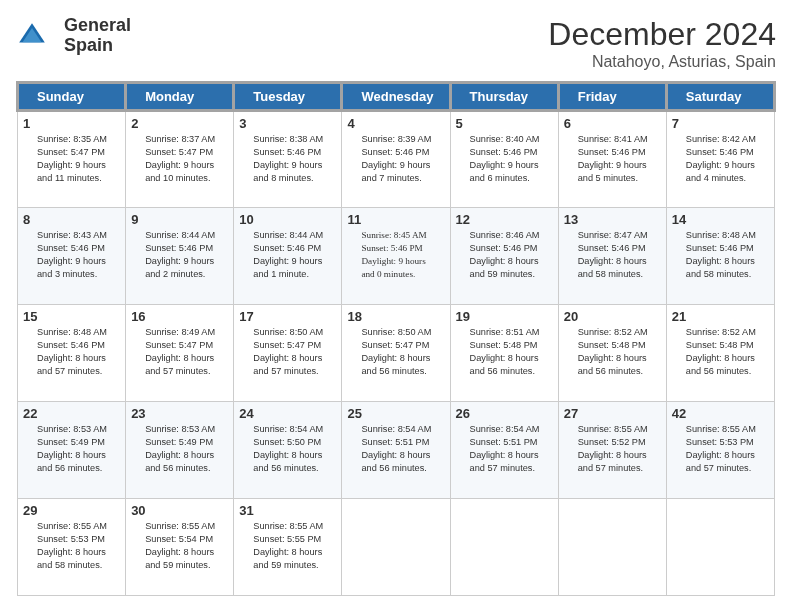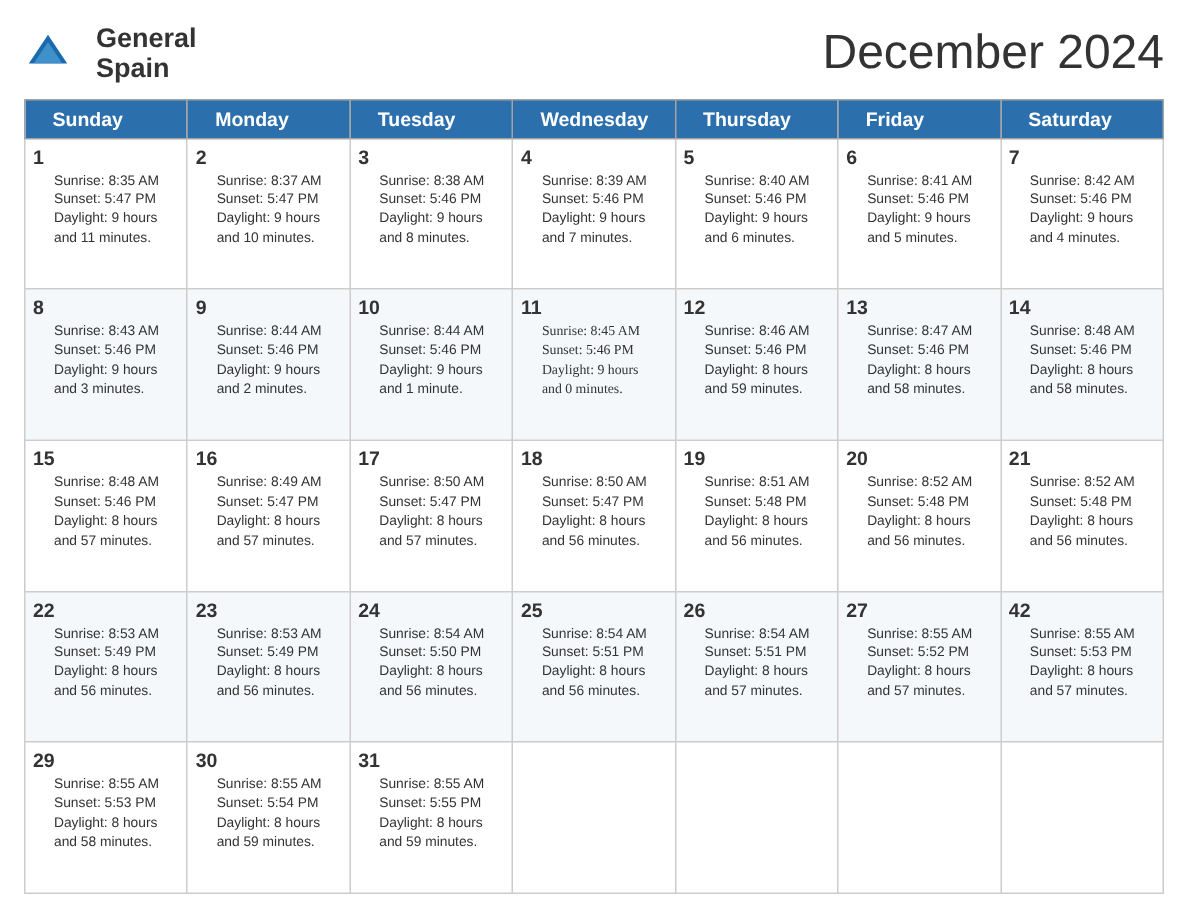--- a/index.html
+++ b/index.html
@@ -57,21 +57,21 @@
       width: 100%;
       table-layout: fixed;
     }
     .calendar th {
       background: #2c6fad;
       color: #fff;
       text-align: left;
       padding: 5px 18px;
       font-size: 13px;
       font-weight: bold;
-      border: 1px solid #a3a3a3;
+      border: 3px solid #a3a3a3;
     }
     .calendar td {
       border: 1px solid #ccc;
       vertical-align: top;
       padding: 4px 5px;
       font-size: 9.5px;
       color: #333;
       height: 82px;
     }
     .day-number {
@@ -109,20 +109,21 @@
         <polygon points="20,4 36,28 4,28" fill="#1a6aad"></polygon>
         <polygon points="20,10 32,28 8,28" fill="#5aaae0" opacity="0.6"></polygon>
       </svg>
       <div class="logo-text">
         <div>General</div>
         <div>Spain</div>
       </div>
     </div>
     <div class="title-block">
       <div class="month-title">December 2024</div>
+      <div class="location-title">Natahoyo, Asturias, Spain</div>
     </div>
   </div>
 
   <table class="calendar">
     <thead>
       <tr id="header-row">
       <th>Sunday</th>
           <th>Monday</th>
           <th>Tuesday</th>
           <th>Wednesday</th>

